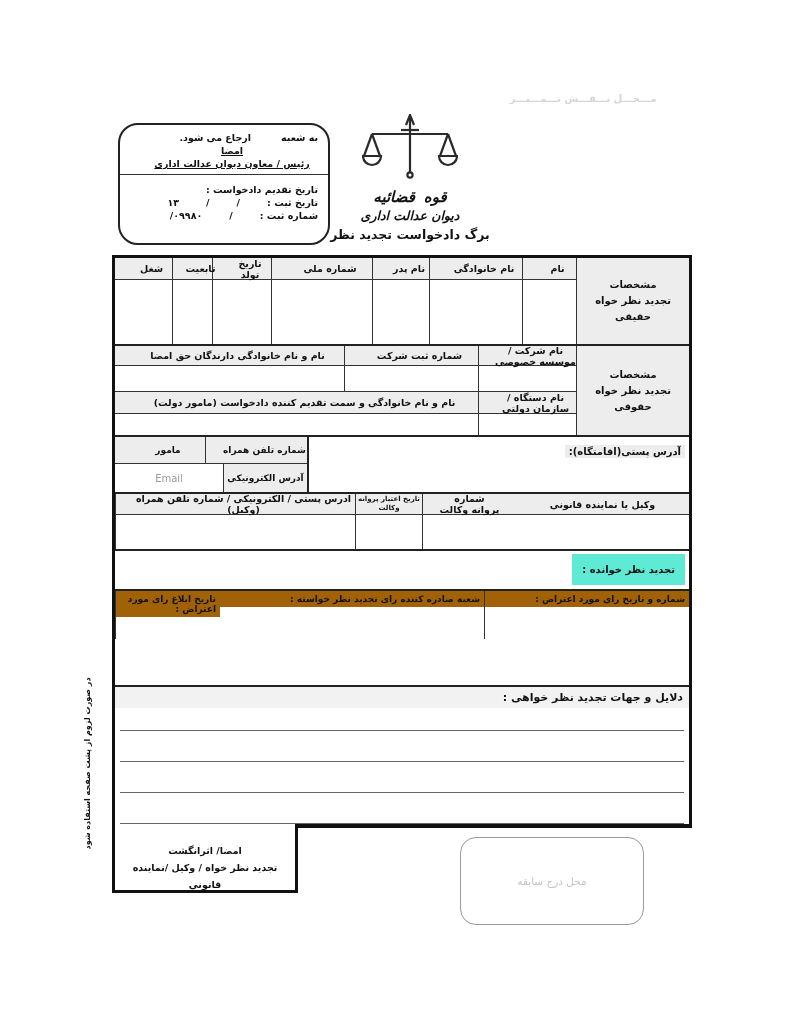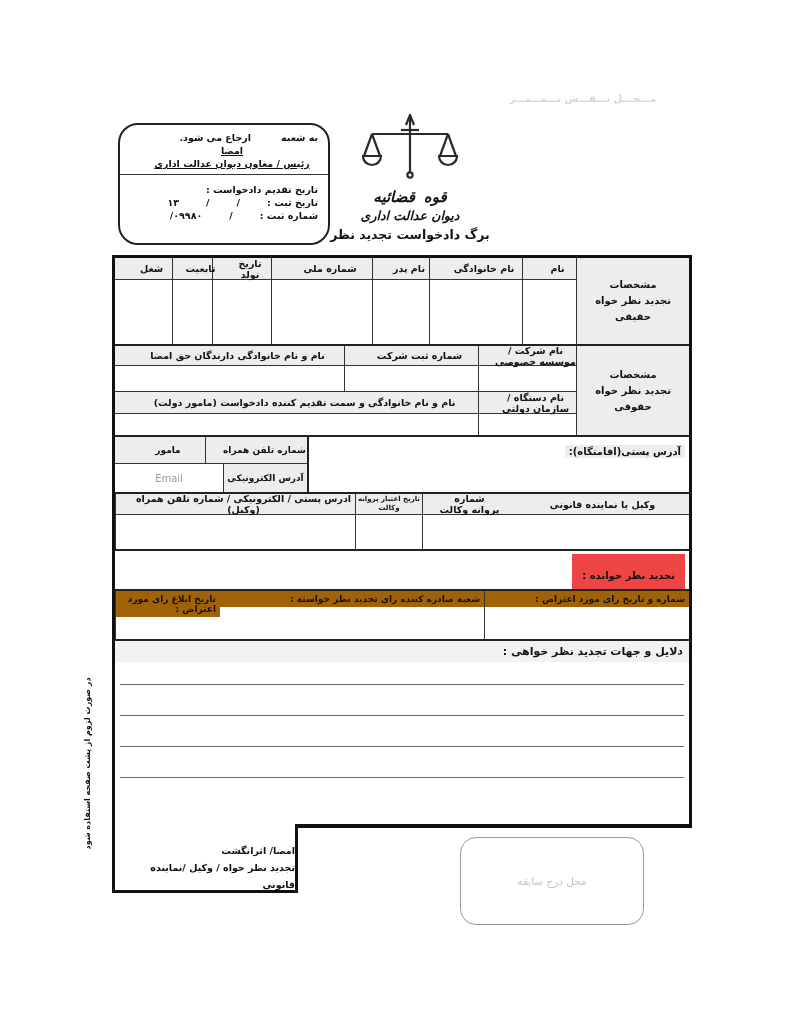--- a/index.html
+++ b/index.html
@@ -27,21 +27,21 @@
   .refbox .rr{text-align:right;margin-top:9px;}
   .refbox .rrow{display:flex;gap:27px;align-items:baseline;margin-top:2px;}
   .ltr{direction:ltr;unicode-bidi:embed;}
 
   
   .form-main{position:absolute;left:112px;top:255px;width:580px;height:573px;
     box-sizing:border-box;border:3.5px solid #111;border-bottom:none;
     display:flex;flex-direction:column;background:#fff;}
   .bseg{position:absolute;left:295px;top:824px;width:397px;height:4px;background:#111;}
   .sigbox{position:absolute;left:112px;top:828px;width:186px;height:65px;box-sizing:border-box;
-    border:3.5px solid #111;border-top:none;text-align:right;font-weight:bold;font-size:9.5px;
+    border:3.5px solid #111;border-top:none;text-align:center;font-weight:bold;font-size:9.5px;
     padding-top:14px;line-height:1.8;background:#fff;}
   .recordbox{position:absolute;left:460px;top:837px;width:184px;height:88px;box-sizing:border-box;
     border:1.5px solid #9a9a9a;border-radius:16px;display:flex;align-items:center;justify-content:center;
     color:#c4c4c4;font-size:10.5px;}
   .sidenote{position:absolute;left:26px;top:734px;width:122px;text-align:center;
     transform:rotate(-90deg);font-weight:bold;font-size:8px;white-space:nowrap;}
 
   
   .hdr{background:#ededed;font-weight:bold;font-size:9.5px;display:flex;align-items:center;justify-content:center;
     border-bottom:1.4px solid #333;box-sizing:border-box;text-align:center;padding-left:16px;}
@@ -67,27 +67,27 @@
   .ephone{font-size:9px;}
   .erow{grid-column:2/4;display:flex;box-sizing:border-box;}
   .erow .elbl{width:84px;background:#ededed;font-weight:bold;font-size:9px;display:flex;align-items:center;
     justify-content:center;box-sizing:border-box;border-left:1.4px solid #333;}
   .erow .eval{flex:1;display:flex;align-items:center;justify-content:center;color:#9a9a9a;font-size:10px;}
 
   .sec4{height:57px;display:grid;grid-template-columns:189px 78px 67px 1fr;grid-template-rows:21px 1fr;}
   .tiny{font-size:7px;line-height:1.3;padding:0 2px;}
 
   .sec5{height:40px;padding:3px 4px;box-sizing:border-box;}
-  .chip{display:inline-block;background:#ef4444;font-weight:bold;font-size:10px;padding:16px 10px;}
+  .chip{display:inline-block;background:#5eead4;font-weight:bold;font-size:10px;padding:10px 10px;}
 
   .sec6{height:50px;display:grid;grid-template-columns:205px 264px 1fr;}
   .vcell{box-sizing:border-box;}
   .vlabel{display:block;background:#a16207;font-weight:bold;font-size:9px;padding:3px 4px;text-align:right;}
 
-  .sec7{flex:1;position:relative;}
+  .sec7{flex:1;position:relative;margin-top:46px;}
   .rlabel{background:#f2f2f2;font-weight:bold;font-size:11px;padding:4px 6px;text-align:right;}
   .rule{position:absolute;left:5px;right:5px;border-top:1.2px solid #666;height:0;}
 </style>
 </head>
 <body>
 
 <div class="page">
 
   <div class="stamp-note">مـــحـــل نـــقـــش تـــمـــبـــر</div>
 

